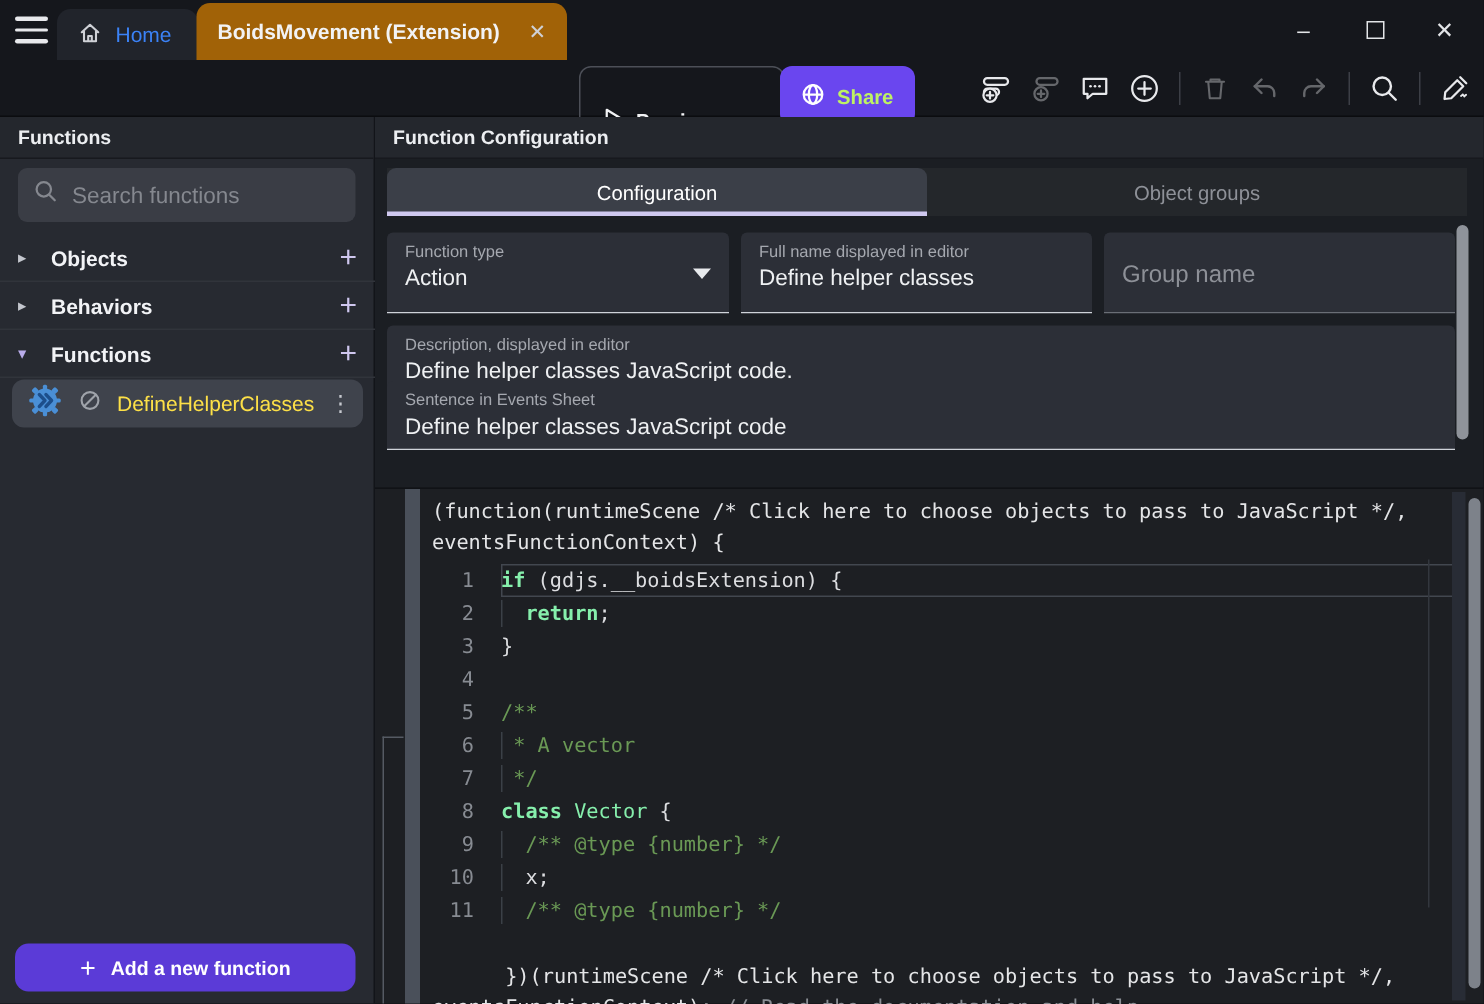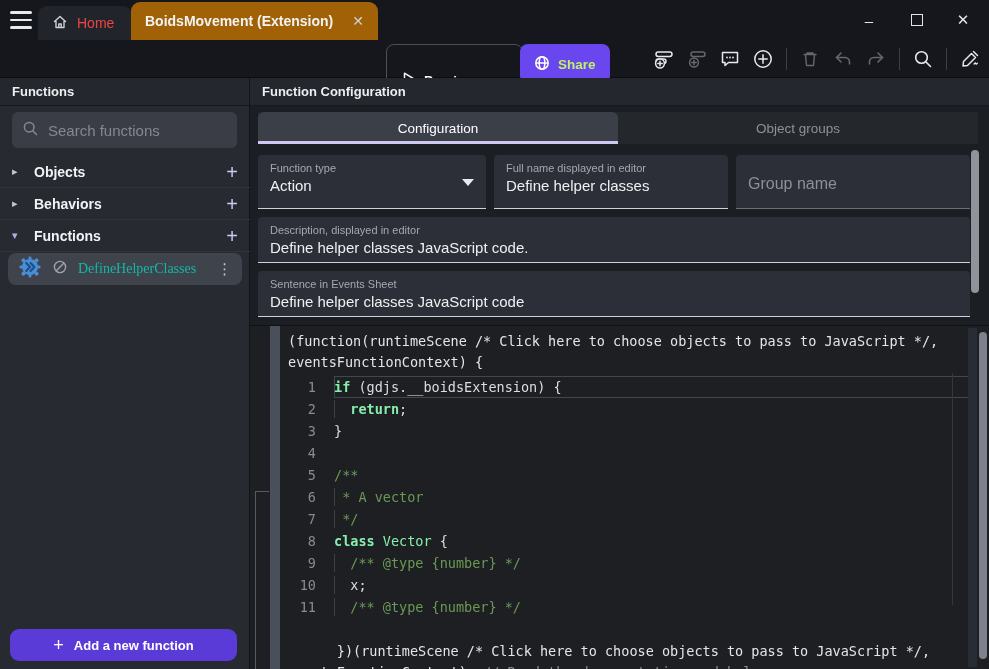--- a/index.html
+++ b/index.html
@@ -5,21 +5,21 @@
   * { margin:0; padding:0; box-sizing:border-box; }
   html,body { width:989px; height:669px; overflow:hidden; background:#101114;
     font-family:"Liberation Sans", sans-serif; -webkit-font-smoothing:antialiased; }
 
   
   #titlebar { position:absolute; left:0; top:0; width:989px; height:40px; background:#15171c; }
   #hamburger { position:absolute; left:10px; top:11px; width:22px; height:18px; display:flex;
     flex-direction:column; justify-content:space-between; cursor:pointer; }
   #hamburger i { display:block; height:2.6px; border-radius:2px; background:#e8e9ec; }
   .ttab { position:absolute; display:flex; align-items:center; gap:9px; padding:0 14px;
-    border-radius:9px 9px 0 0; color:#ef4444; font-size:14px; }
+    border-radius:9px 9px 0 0; color:#3b82f6; font-size:14px; }
   #tab-home { left:38px; top:6px; height:34px; width:94px; background:#21242b; }
   #tab-active { left:131px; top:2px; height:38px; width:247px; background:#a16207; color:#f2f3f5; font-weight:bold; }
   #tab-active .closex { margin-left:auto; font-weight:normal; color:#cfd1d6; font-size:14px; cursor:pointer; }
   .winctl { position:absolute; top:6px; width:34px; height:28px; display:flex; align-items:center;
     justify-content:center; color:#e3e5e8; font-size:15px; cursor:pointer; }
   #win-min { left:852px; } #win-max { left:900px; } #win-close { left:946px; }
   #win-max .box { width:12px; height:12px; border:1.6px solid #e3e5e8; }
 
   
   #toolbar { position:absolute; left:0; top:40px; width:989px; height:38px; background:#15171c;
@@ -50,21 +50,21 @@
   #search-box input::placeholder { color:#85888f; }
   #tree { position:absolute; left:0; top:78px; width:250px; }
   .trow { height:32px; display:flex; align-items:center; padding:0 12px; gap:10px;
     border-bottom:1px solid #31343b; cursor:pointer; }
   .trow .chev { width:12px; color:#c3c6cd; font-size:11px; }
   .trow.open .chev { color:#b9acea; }
   .trow .tlabel { color:#f2f3f6; font-size:14px; font-weight:bold; }
   .trow .plus { margin-left:auto; color:#cfc7ef; font-size:20px; font-weight:300; line-height:20px; cursor:pointer; }
   #func-item { position:absolute; left:8px; top:175px; width:234px; height:32px; background:#3f434c;
     border-radius:8px; display:flex; align-items:center; padding:0 10px; gap:10px; cursor:pointer; }
-  #func-item .fname { color:#14b8a6; font-size:14px;font-family:Liberation Serif, serif; }
+  #func-item .fname { color:#fde047; font-size:14px; }
   #func-item .dots { margin-left:auto; color:#c6c9cf; font-size:15px; cursor:pointer; }
   #add-func-btn { position:absolute; left:10px; right:12px; bottom:8px; height:32px; background:#5b3bd7;
     border-radius:9px; display:flex; align-items:center; justify-content:center; gap:10px;
     color:#ffffff; font-size:13px; font-weight:bold; cursor:pointer; }
   #add-func-btn .plus { font-size:18px; font-weight:300; }
 
   
   #main { position:absolute; left:250px; top:78px; right:0; height:247px; background:#1b1e23; }
   #main .panel-head { padding-left:12px; }
   #cfg-tabs { position:absolute; left:8px; top:34px; right:11px; height:32px; display:flex; background:#24272b; }
@@ -81,21 +81,21 @@
   .field .fvalue { font-size:15px; color:#eef0f2; }
   #f-type  { left:8px;  top:77px;  width:228px; height:54px; }
   #f-type .arrow { position:absolute; right:12px; top:24px; width:0; height:0;
     border-left:6px solid transparent; border-right:6px solid transparent; border-top:7px solid #e8eaed; }
   #f-name  { left:244px; top:77px; width:234px; height:54px; }
   #f-group { left:486px; top:77px; width:234px; height:54px; border-bottom:1px solid #6a6e76; }
   #f-group input { width:100%; height:44px; background:transparent; border:none; outline:none;
     color:#5eead4; font-size:16px; font-family:"Liberation Sans",sans-serif; }
   #f-group input::placeholder { color:#8d9097; }
   #f-desc  { left:8px; top:139px; width:712px; height:46px; }
-  #f-sent  { left:8px; top:193px; width:712px; height:46px; }
+  #f-sent  { left:8px; top:176px; width:712px; height:46px; }
   #cfg-scrollbar { position:absolute; right:10px; top:72px; width:8px; height:143px;
     background:#8f939a; border-radius:4px; cursor:pointer; }
 
   
   #editor { position:absolute; left:250px; top:325px; right:0; bottom:0; background:#1d1f23;
     border-top:1px solid #101216; font-family:"DejaVu Sans Mono", monospace; }
   #evt-line { position:absolute; left:5px; top:165px; bottom:0; width:14px;
     border-left:1px solid #555a63; border-top:1px solid #555a63; }
   #drag-strip { position:absolute; left:20px; top:0; bottom:0; width:10px; background:#4a505a; cursor:grab; }
   #code-area { position:absolute; left:38px; right:18px; top:5px; bottom:0; color:#e4e5e7;

